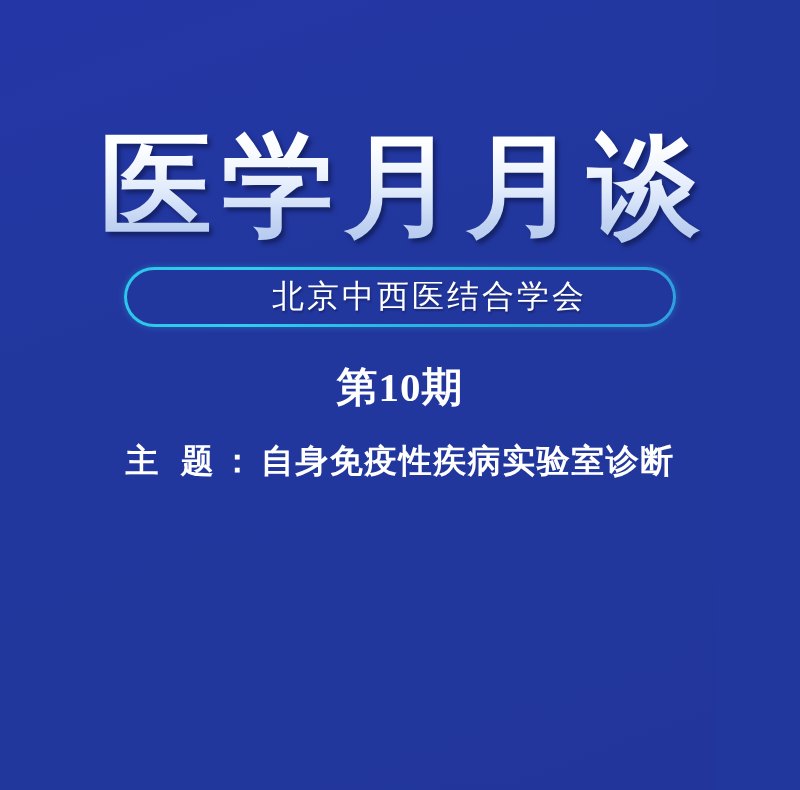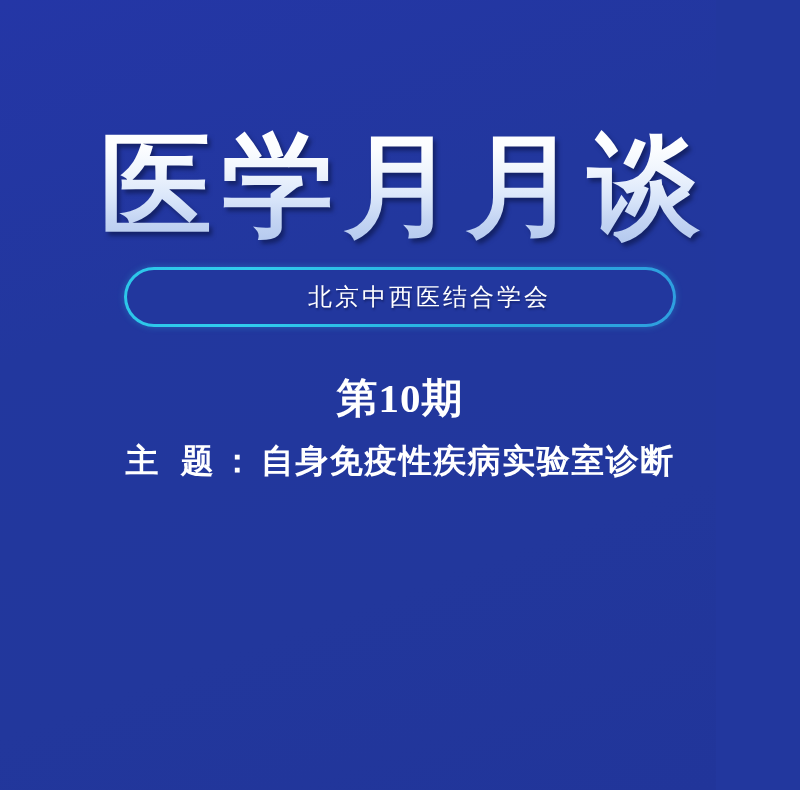--- a/index.html
+++ b/index.html
@@ -72,35 +72,35 @@
       linear-gradient(100deg, #2cc6e9 0%, #31cdee 22%, #2ab9e4 48%, #27a8dd 74%, #2f9fe0 100%) border-box;
     box-shadow: 0 0 7px rgba(48, 196, 234, 0.32);
     display: flex;
     align-items: center;
     justify-content: center;
     box-sizing: border-box;
   }
 
   .badge-text {
     font-family: "Liberation Serif", "DejaVu Serif", serif;
-    font-size: 24px;
+    font-size: 32px;
     font-weight: 400;
     letter-spacing: 3px;
     padding-left: 3px;
     color: #ffffff;
     white-space: nowrap;
     text-shadow: 1px 2px 2px rgba(8, 16, 60, 0.45);
     transform: translateX(28px);
   }
 
   
   .episode {
     position: absolute;
     left: 0;
-    top: 371px;
+    top: 360px;
     width: 800px;
     text-align: center;
     font-family: "Liberation Serif", "DejaVu Serif", serif;
     font-size: 41px;
     font-weight: 700;
     letter-spacing: 1px;
     color: #ffffff;
     white-space: nowrap;
   }
 

